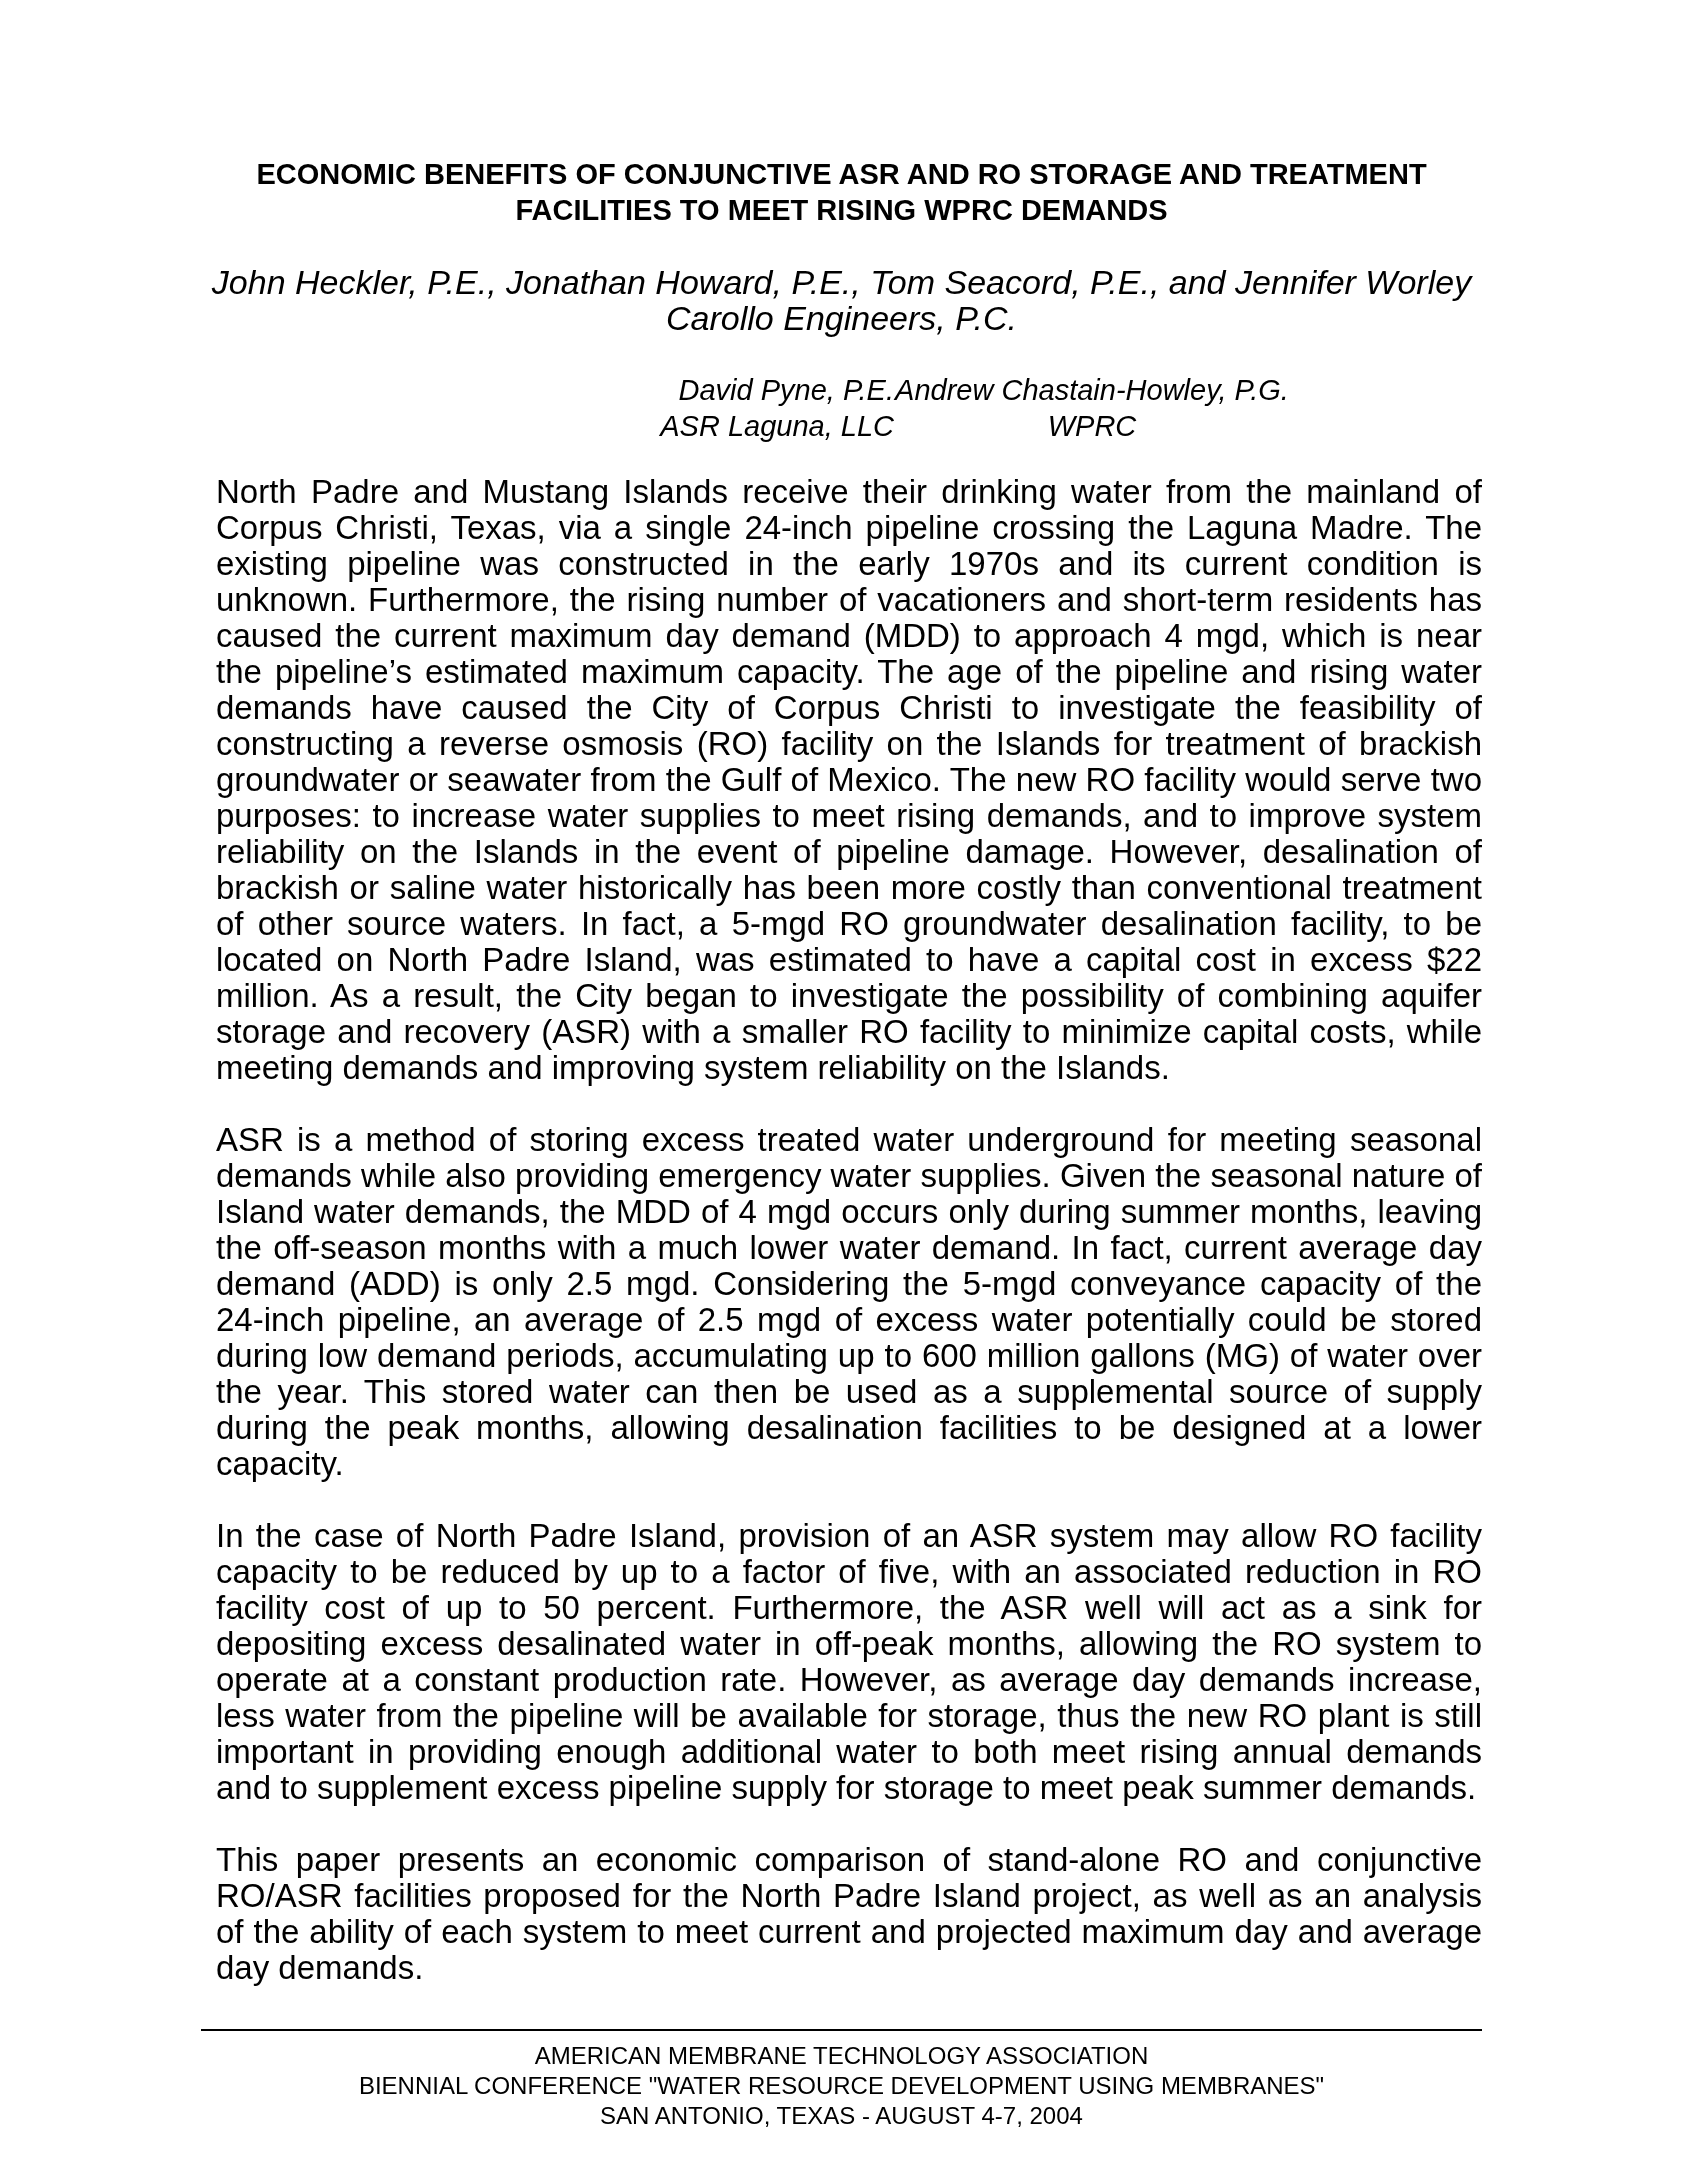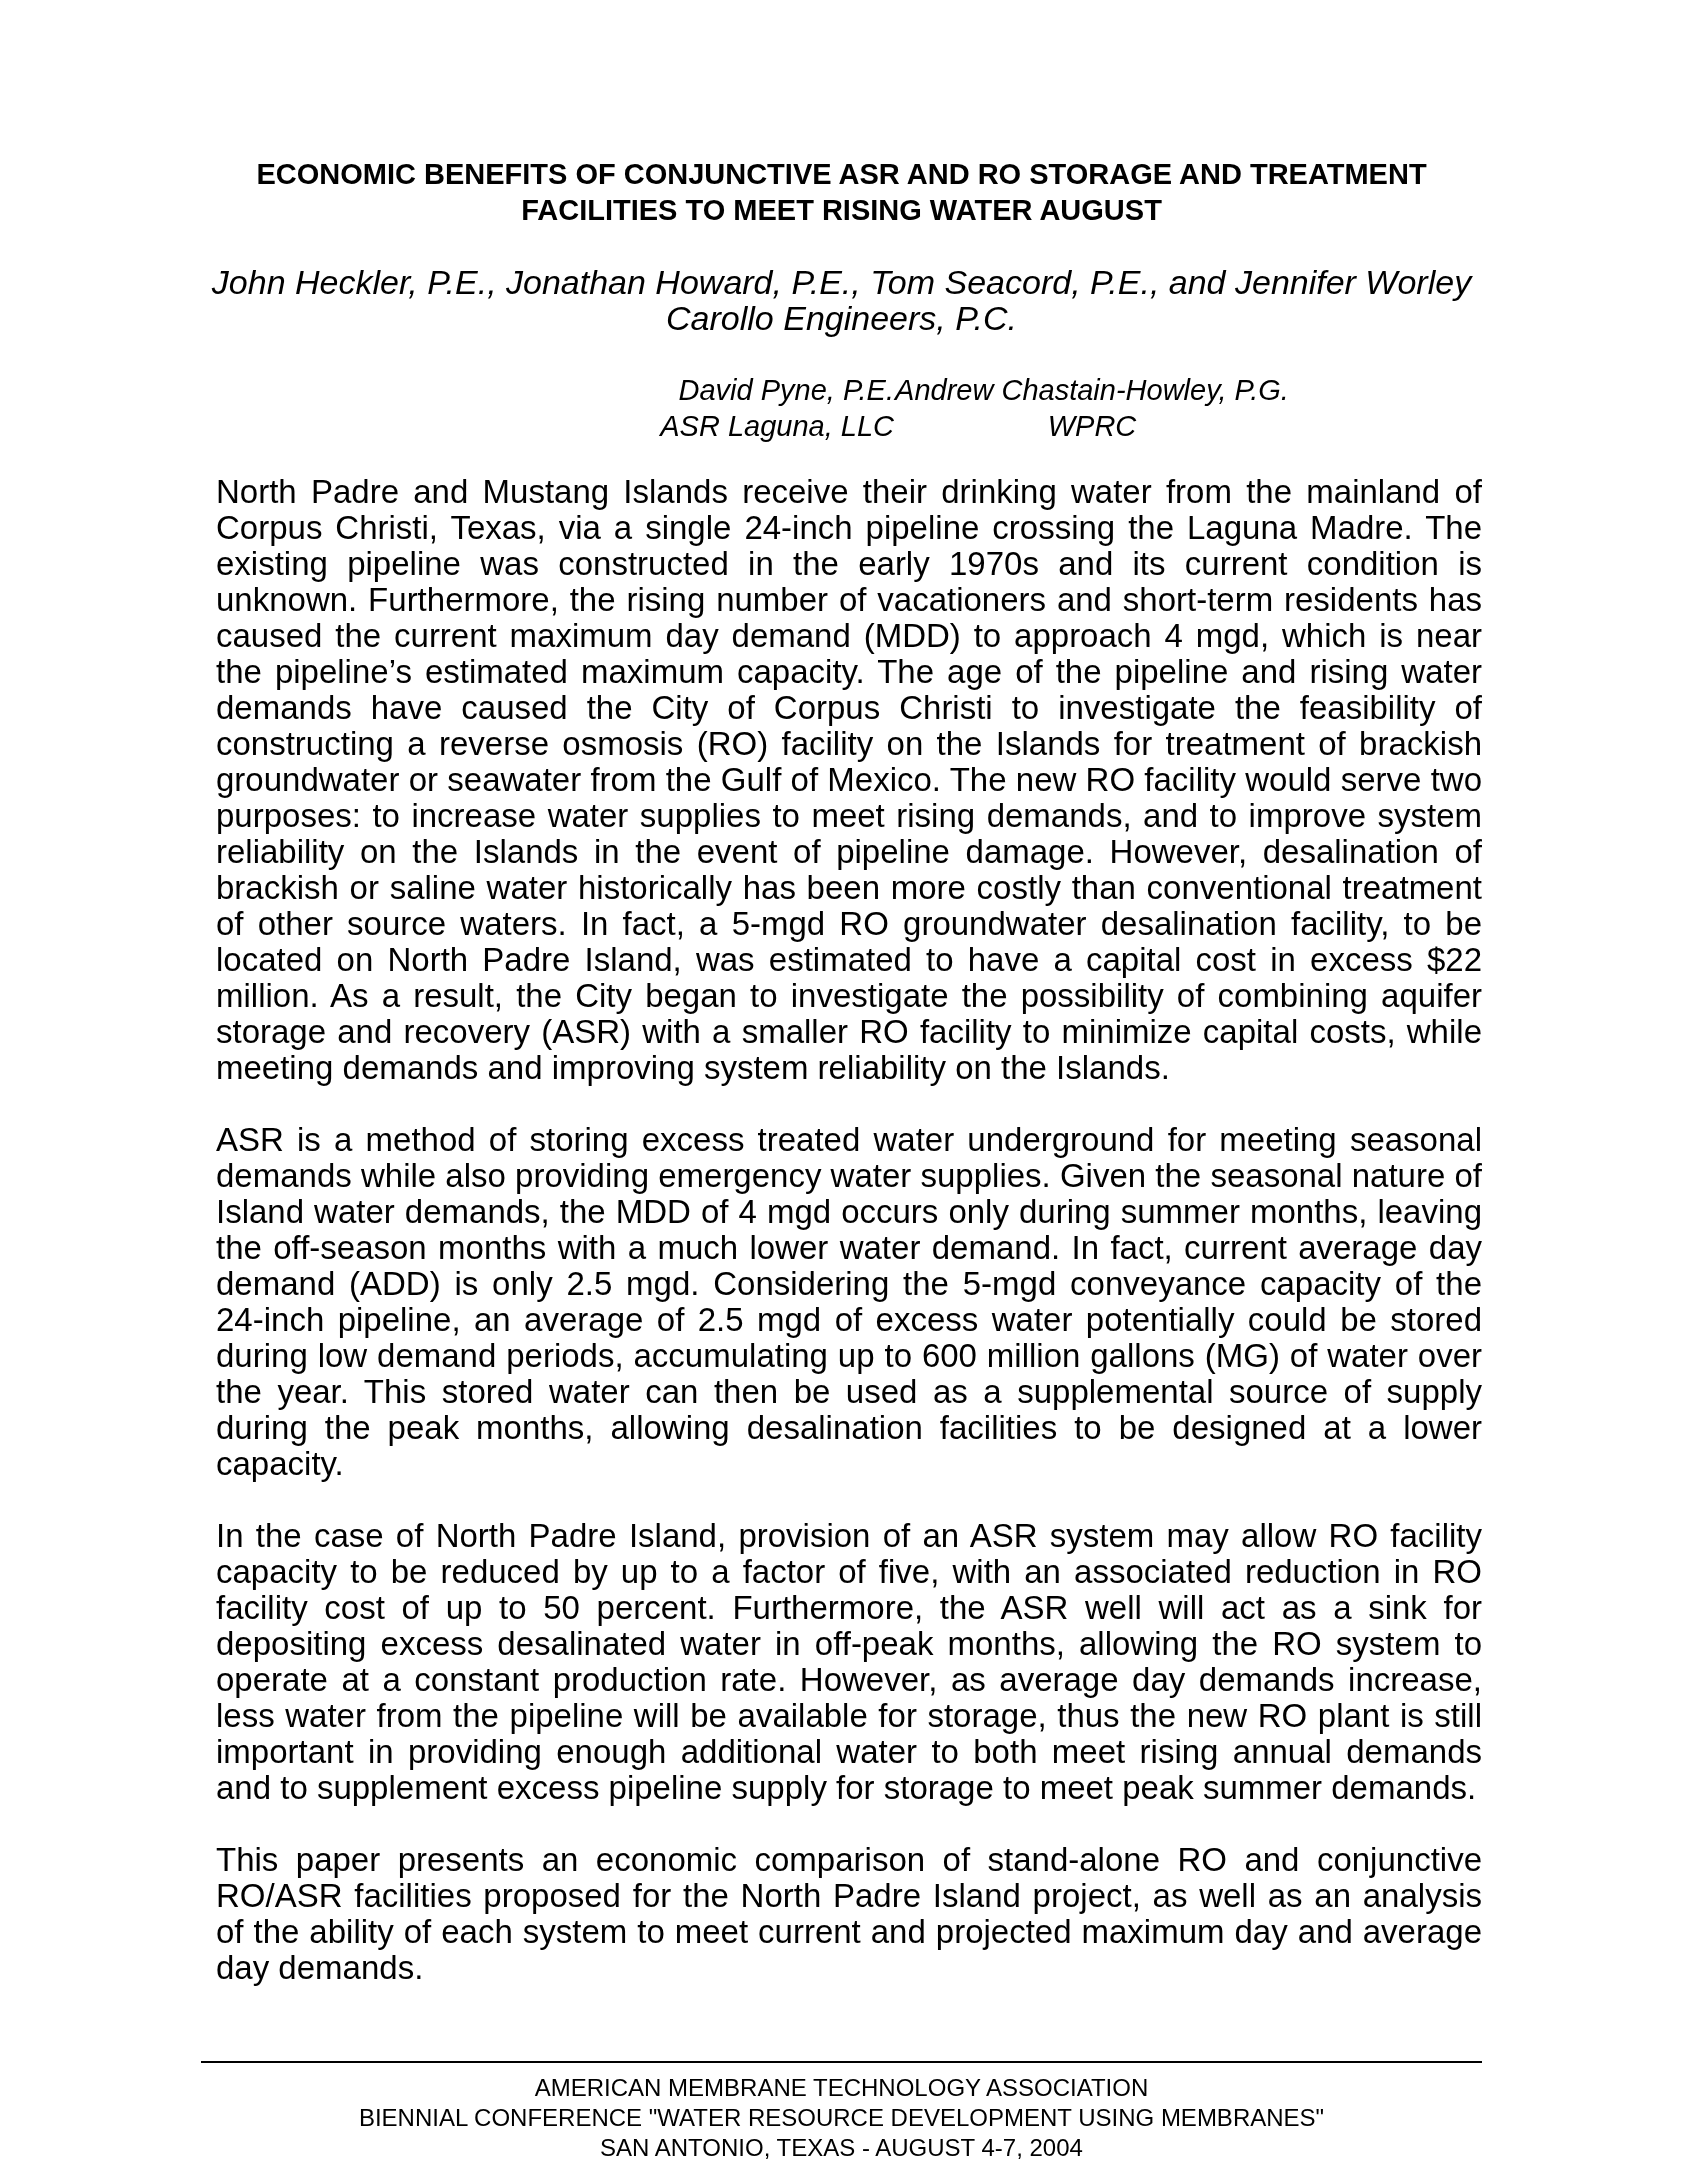--- a/index.html
+++ b/index.html
@@ -63,32 +63,31 @@
   .footer {
     position: absolute;
     left: 201px;
     width: 1281px;
     top: 2029px;
     border-top: 2px solid #000000;
     padding-top: 10px;
     text-align: center;
     font-size: 24px;
     line-height: 30px;
-    margin-top: 32px;
   }
 </style>
 </head>
 <body>
 
 <div class="page">
   <div class="content">
 
     <div class="title-block">
       <div>ECONOMIC BENEFITS OF CONJUNCTIVE ASR AND RO STORAGE AND TREATMENT</div>
-      <div>FACILITIES TO MEET RISING WATER AUGUST</div>
+      <div>FACILITIES TO MEET RISING WPRC DEMANDS</div>
     </div>
 
     <div class="authors-block">
       <div>John Heckler, P.E., Jonathan Howard, P.E., Tom Seacord, P.E., and Jennifer Worley</div>
       <div>Carollo Engineers, P.C.</div>
     </div>
 
     <div class="contrib-row">
       <div class="contrib-col-left">
         <div>David Pyne, P.E.</div>

